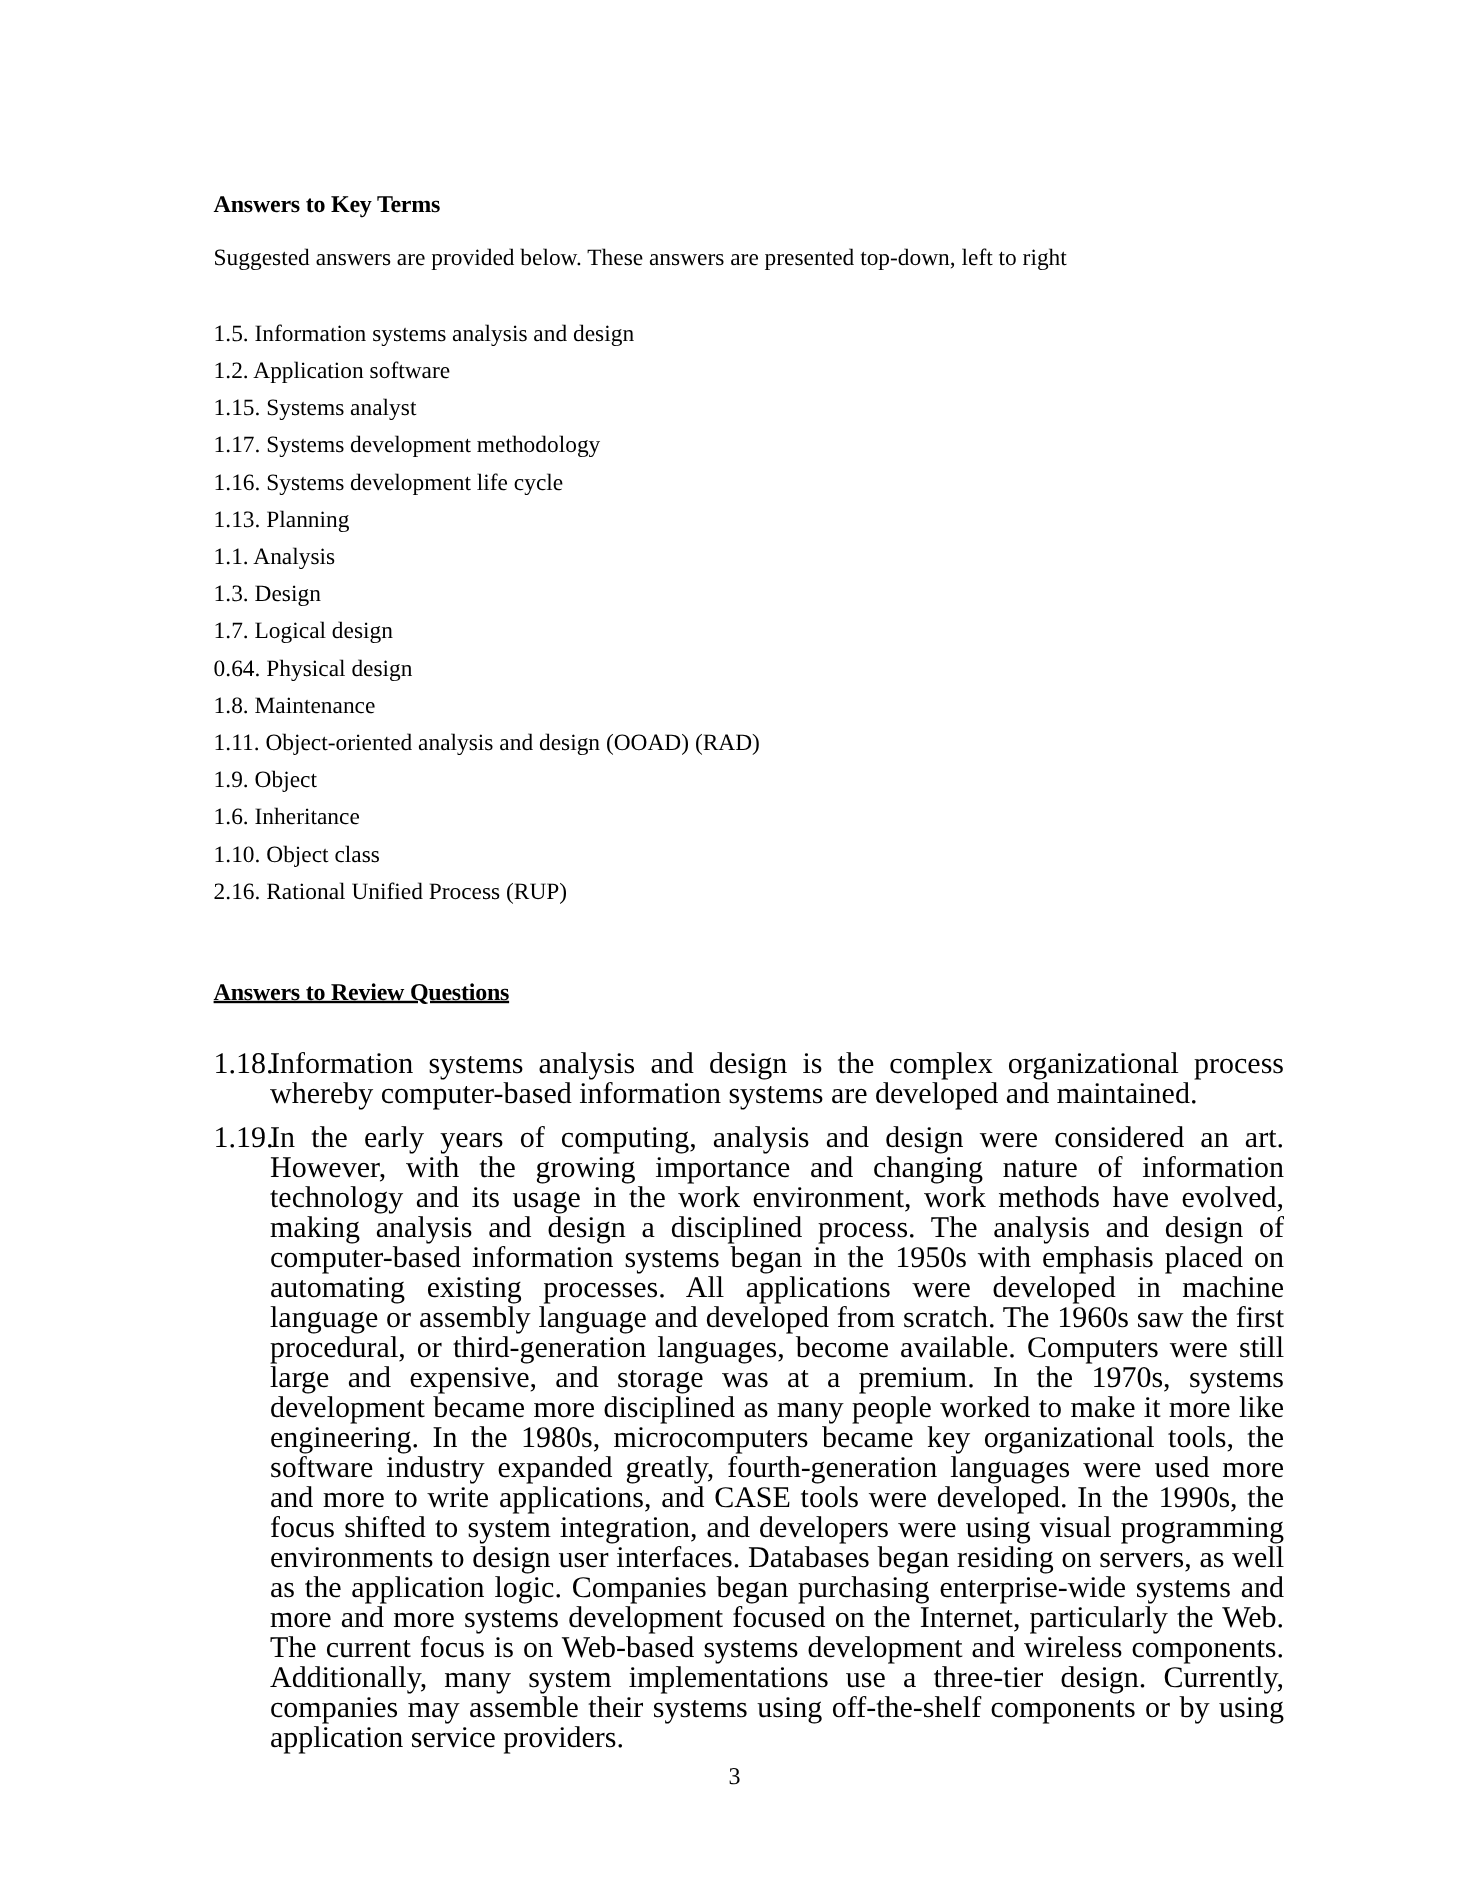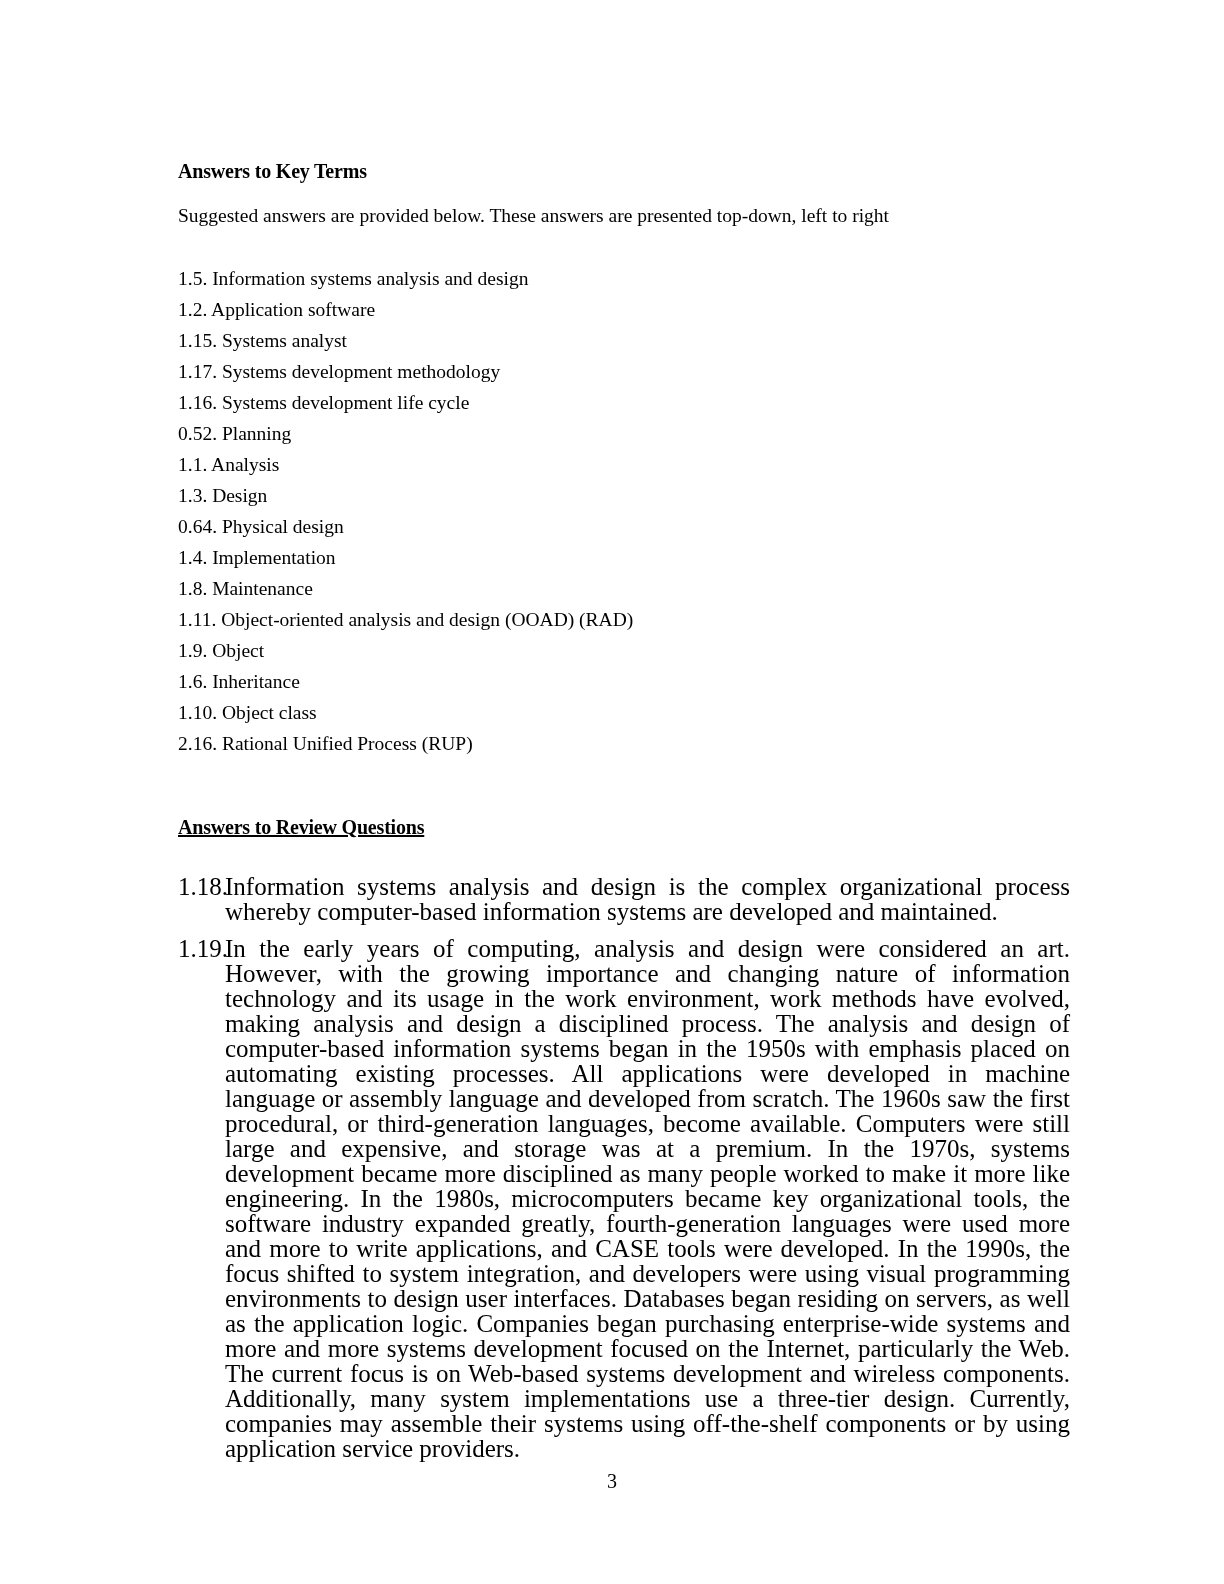--- a/index.html
+++ b/index.html
@@ -91,25 +91,25 @@
   <h2 class="section-heading" style="top:160px;">Answers to Key Terms</h2>
 
   <div class="intro">Suggested answers are provided below. These answers are presented top-down, left to right</div>
 
   <ul class="terms-list">
     <li>1.5. Information systems analysis and design</li>
     <li>1.2. Application software</li>
     <li>1.15. Systems analyst</li>
     <li>1.17. Systems development methodology</li>
     <li>1.16. Systems development life cycle</li>
-    <li>0.52. Planning</li>
+    <li>1.13. Planning</li>
     <li>1.1. Analysis</li>
     <li>1.3. Design</li>
+    <li>1.7. Logical design</li>
     <li>0.64. Physical design</li>
-    <li>1.4. Implementation</li>
     <li>1.8. Maintenance</li>
     <li>1.11. Object-oriented analysis and design (OOAD) (RAD)</li>
     <li>1.9. Object</li>
     <li>1.6. Inheritance</li>
     <li>1.10. Object class</li>
     <li>2.16. Rational Unified Process (RUP)</li>
   </ul>
 
   <h2 class="section-heading" style="top:816px;text-decoration:underline;">Answers to Review Questions</h2>
 

